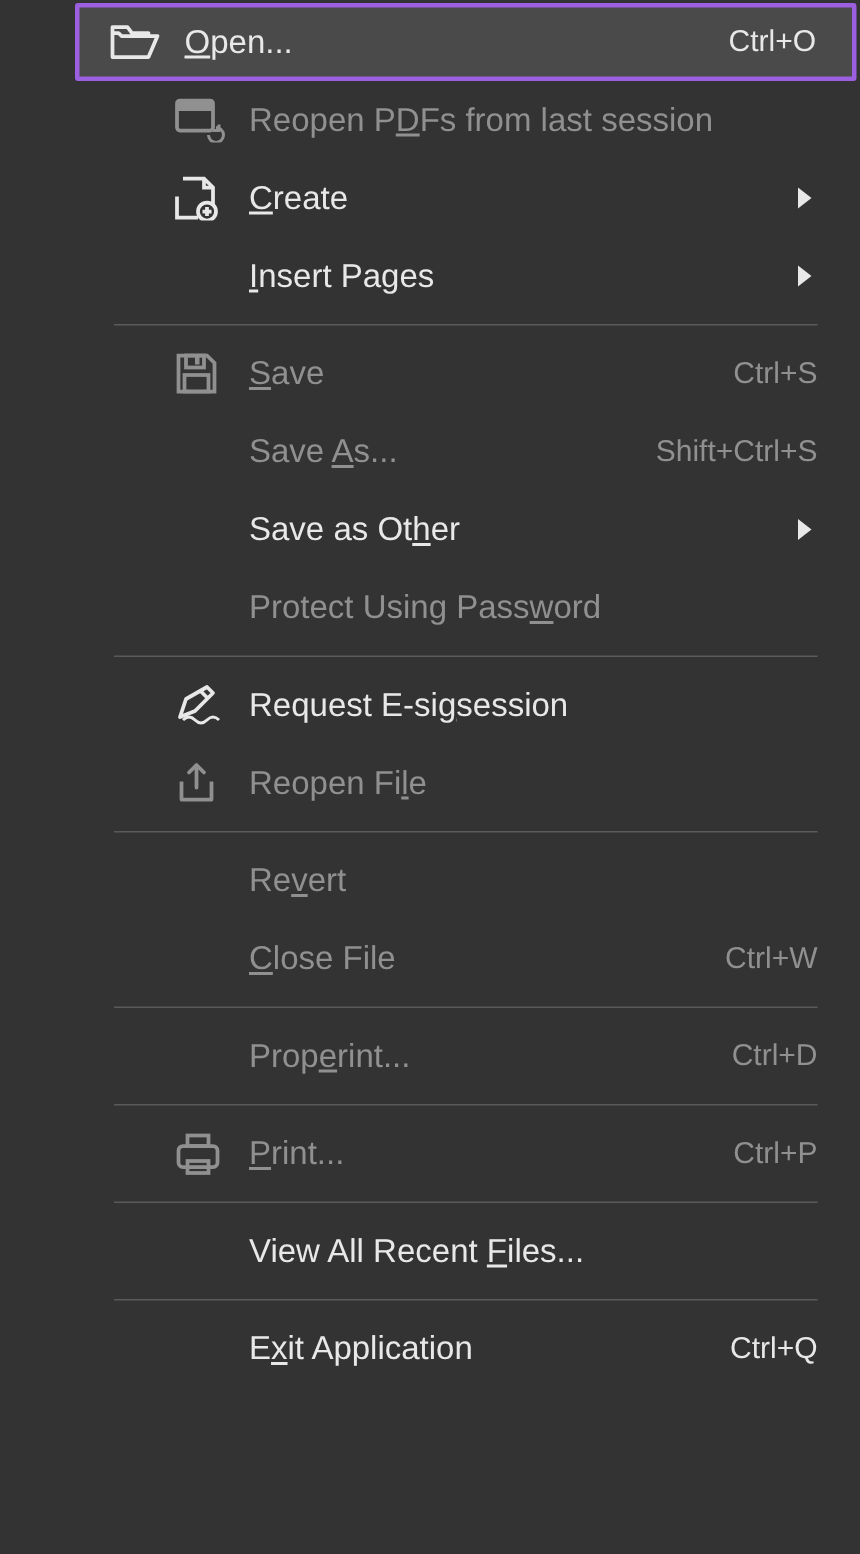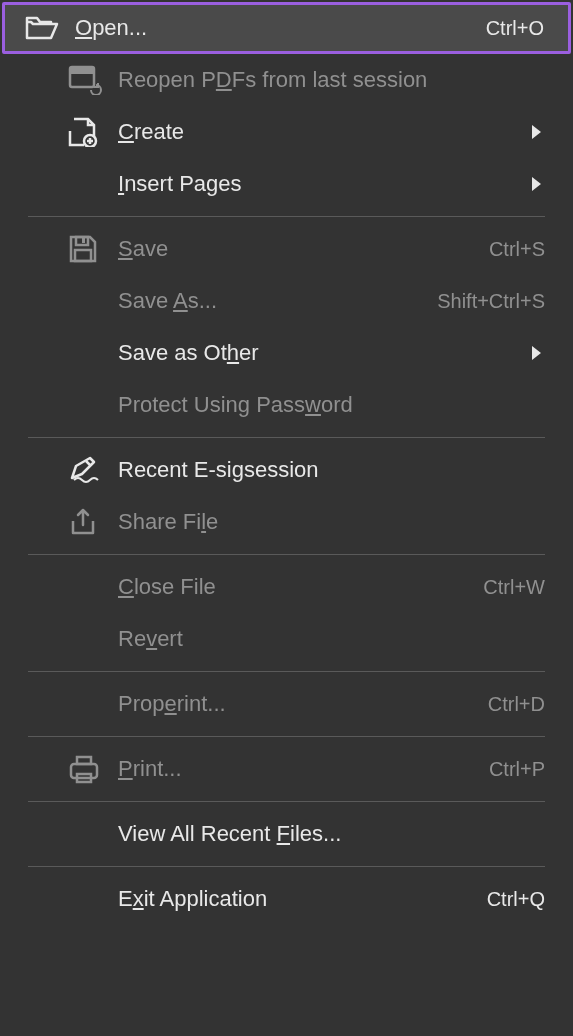--- a/index.html
+++ b/index.html
@@ -7,20 +7,21 @@
     background: #333333;
     font-family: "Segoe UI", Arial, sans-serif;
     width: 573px;
     height: 1036px;
     overflow: hidden;
     color: #e8e8e8;
   }
   .menu {
     width: 100%;
     padding-top: 2px;
+    padding-left: 48px;
   }
   .menu-item {
     display: flex;
     align-items: center;
     padding: 0 28px 0 24px;
     height: 52px;
     font-size: 22px;
     cursor: default;
     margin-left: 44px;
   }
@@ -139,40 +140,40 @@
     </div>
     <div class="separator"></div>
     <div class="menu-item">
       <span class="icon-slot">
         <svg width="34" height="28" viewBox="0 0 34 28">
           <path d="M4 22 L8 10 L22 2 L26 6 L14 18 Z" fill="none" stroke="#e8e8e8" stroke-width="2.5" stroke-linejoin="round"></path>
           <path d="M18 5 L23 10" stroke="#e8e8e8" stroke-width="2.5"></path>
           <path d="M6 24 Q10 20 14 24 Q18 28 22 24 Q26 20 30 24" fill="none" stroke="#e8e8e8" stroke-width="2"></path>
         </svg>
       </span>
-      <span class="label"><span>Recent E-si</span><span class="mnemonic">g</span><span>session</span></span>
+      <span class="label"><span>Request E-si</span><span class="mnemonic">g</span><span>session</span></span>
     </div>
     <div class="menu-item disabled">
       <span class="icon-slot">
         <svg width="30" height="30" viewBox="0 0 30 30">
           <path d="M15 18 L15 3 M10 8 L15 3 L20 8" fill="none" stroke="#909090" stroke-width="2.5" stroke-linejoin="round" stroke-linecap="round"></path>
           <path d="M5 14 L5 26 L25 26 L25 14" fill="none" stroke="#909090" stroke-width="2.5" stroke-linejoin="round"></path>
         </svg>
       </span>
-      <span class="label"><span>Share Fi</span><span class="mnemonic">l</span><span>e</span></span>
-    </div>
-    <div class="separator"></div>
+      <span class="label"><span>Reopen Fi</span><span class="mnemonic">l</span><span>e</span></span>
+    </div>
+    <div class="separator"></div>
+    <div class="menu-item disabled">
+      <span class="icon-slot"></span>
+      <span class="label"><span>Re</span><span class="mnemonic">v</span><span>ert</span></span>
+    </div>
     <div class="menu-item disabled">
       <span class="icon-slot"></span>
       <span class="label"><span></span><span class="mnemonic">C</span><span>lose File</span></span>
       <span class="shortcut">Ctrl+W</span>
-    </div>
-    <div class="menu-item disabled">
-      <span class="icon-slot"></span>
-      <span class="label"><span>Re</span><span class="mnemonic">v</span><span>ert</span></span>
     </div>
     <div class="separator"></div>
     <div class="menu-item disabled">
       <span class="icon-slot"></span>
       <span class="label"><span>Prop</span><span class="mnemonic">e</span><span>rint...</span></span>
       <span class="shortcut">Ctrl+D</span>
     </div>
     <div class="separator"></div>
     <div class="menu-item disabled">
       <span class="icon-slot">

